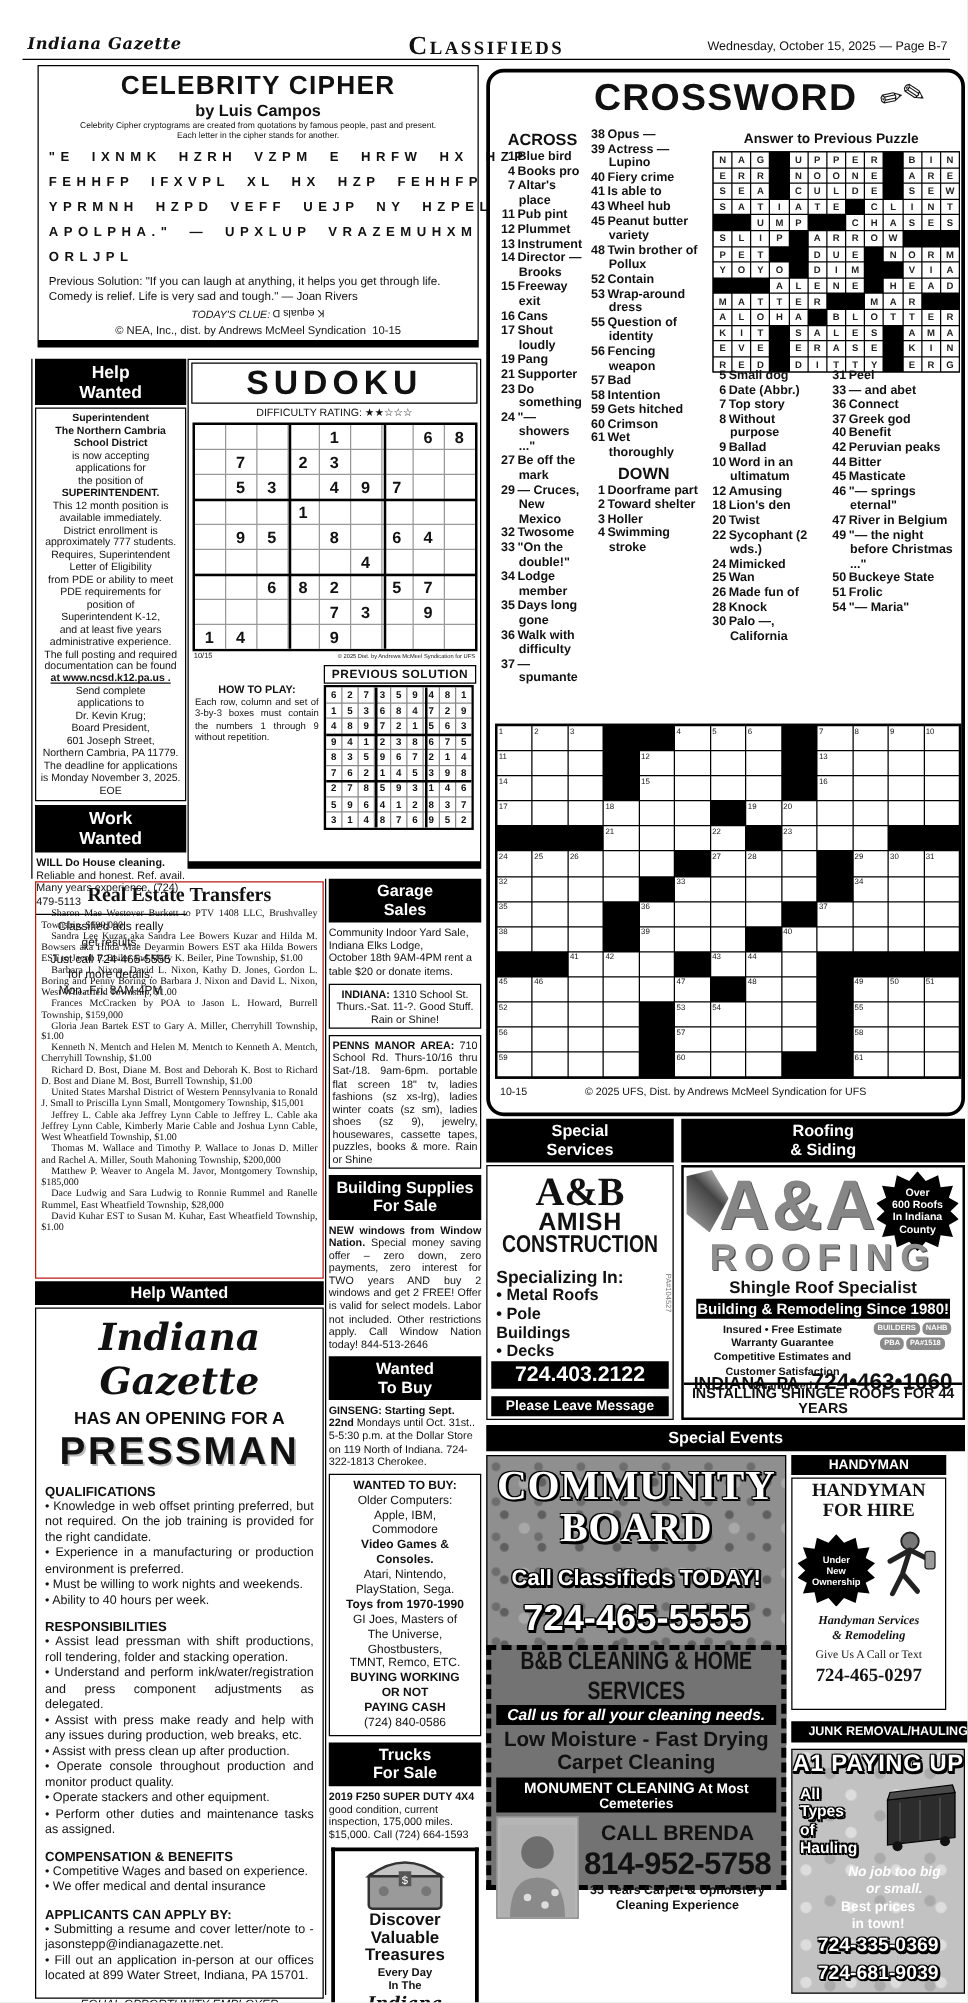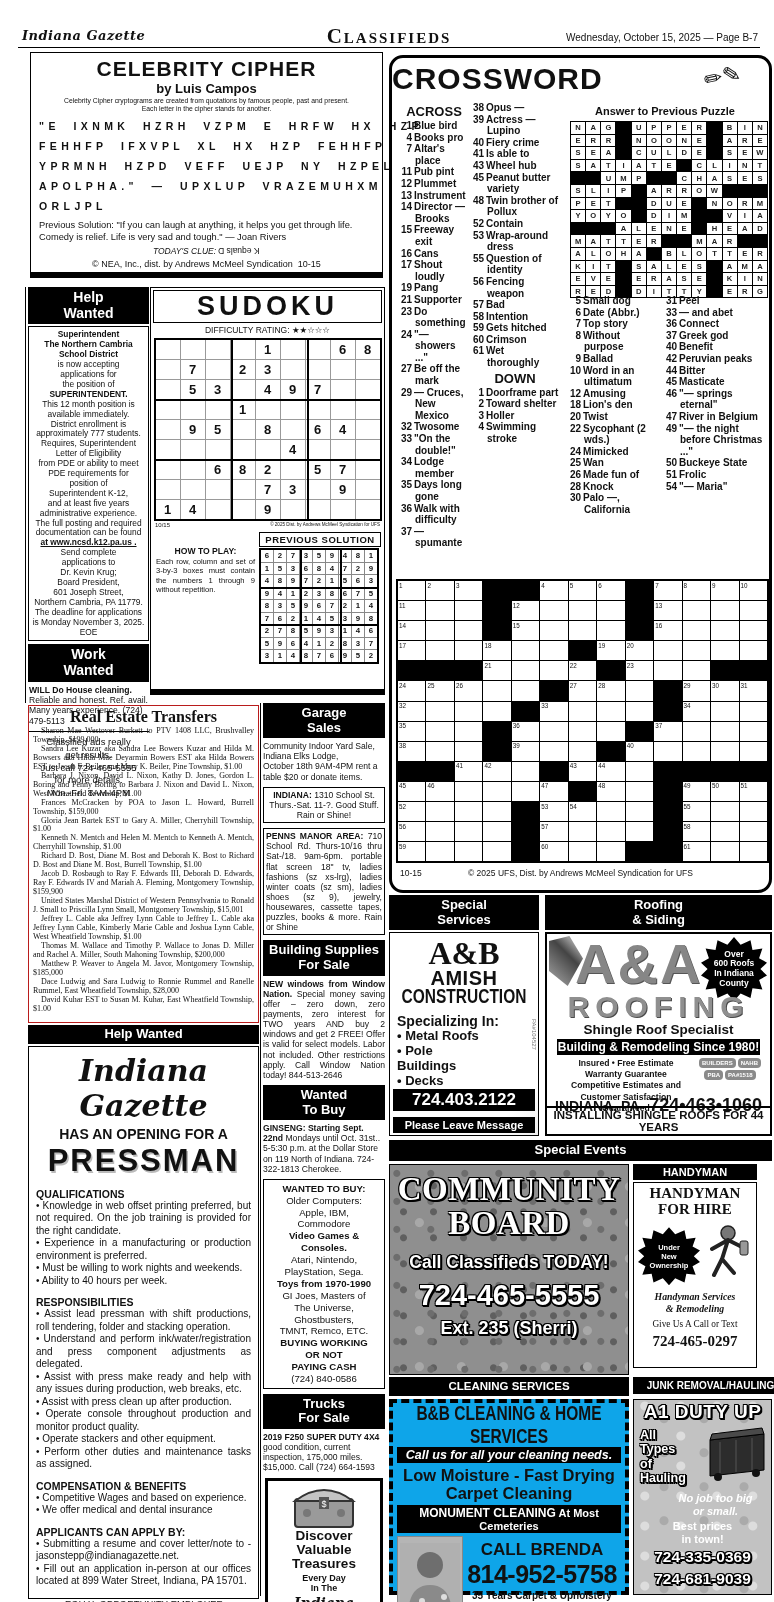--- a/index.html
+++ b/index.html
@@ -112,21 +112,21 @@
                      margin-top:1px; text-shadow:1.5px 1.5px 0 #bbb; }
   .psec { margin-top:9px; }
   .psec h4 { font-size:10.5px; }
   .psec p { font-size:10px; line-height:1.25; text-align:justify; }
   #press-foot { font-size:9.5px; font-style:italic; text-align:center; margin-top:10px;
                 line-height:1.3; }
 
   
   #crossword { left:389px; top:55px; width:383px; height:838px;
                border:3px solid #000; border-radius:14px; }
-  #xw-title { position:absolute; left:0; right:0; top:4px; text-align:left; }
+  #xw-title { position:absolute; left:0; right:0; top:4px; text-align:center; }
   #xw-title .t { font-size:30px; font-weight:900; letter-spacing:1px; }
   #xw-title .pencils { position:absolute; right:28px; top:2px; font-size:22px;
                        transform:rotate(-12deg); }
   .cluecol { position:absolute; top:44px; }
   #cluecol1 { left:7px;  width:70px; }
   #cluecol2 { left:79px; width:88px; }
   #cluecol3 { left:176px; top:237px; width:94px; }
   #cluecol4 { left:272px; top:237px; width:104px; }
   .clue { font-size:10px; font-weight:bold; line-height:1.16; padding-left:16px;
           text-indent:-16px; }
@@ -224,22 +224,22 @@
   #handy-box .sv { position:absolute; left:0; right:0; top:108px; font-family:"Liberation Serif", serif;
                    font-style:italic; font-weight:bold; font-size:9.8px; line-height:1.2; }
   #handy-box .cl { position:absolute; left:0; right:0; top:136px; font-size:9.3px;
                    font-family:"Liberation Serif", serif; }
   #handy-box .ph { position:absolute; left:0; right:0; top:150px; font-size:15px; font-weight:900;
                    font-family:"Liberation Serif", serif; }
 
   
   #clean-bar { left:389px; top:1377px; width:240px; position:absolute; font-size:11.5px; }
   #junk-bar { left:633px; top:1377px; width:155px; position:absolute; font-size:10px; padding:3px 0; }
-  #bnb { left:389px; top:1399px; width:240px; height:196px; position:absolute;
-         border:4px dashed #000; background:#0ea5e9; padding:2px 4px; text-align:center; }
+  #bnb { left:389px; top:1316px; width:240px; height:196px; position:absolute;
+         border:4px dashed #000; background:#737373; padding:2px 4px; text-align:center; }
   #bnb .t { font-size:15.5px; font-weight:900; transform:scaleY(1.3); margin-top:2px; }
   #bnb .tag { background:#000; color:#fff; font-style:italic; font-weight:bold;
               font-size:12.5px; margin-top:4px; padding:1px 0; }
   #bnb .main { font-size:16.5px; font-weight:900; line-height:1.1; margin-top:3px; }
   #bnb .mon { background:#000; color:#fff; font-weight:900; font-size:11px; margin-top:3px;
               padding:1px 0; }
   #bnb .row { display:flex; margin-top:3px; text-align:left; }
   #bnb .photo { width:66px; height:82px; background:#b5b5b5; flex:none;
                 display:flex; align-items:flex-end; justify-content:center; overflow:hidden;
                 border:1px solid #888; }
@@ -552,21 +552,20 @@
   <section id="realestate" class="abs">
     <h2>Real Estate Transfers</h2>
     <div id="relist">
         <p class="re">Sharon Mae Westover Burkett to PTV 1408 LLC, Brushvalley Township, $199,000</p>
         <p class="re">Sandra Lee Kuzar aka Sandra Lee Bowers Kuzar and Hilda M. Bowsers aka Hilda Mae Deyarmin Bowers EST aka Hilda Bowers EST to Jacob F. Beiler and Mary K. Beiler, Pine Township, $1.00</p>
         <p class="re">Barbara J. Nixon, David L. Nixon, Kathy D. Jones, Gordon L. Boring and Penny Boring to Barbara J. Nixon and David L. Nixon, West Wheatfield Township, $1.00</p>
         <p class="re">Frances McCracken by POA to Jason L. Howard, Burrell Township, $159,000</p>
         <p class="re">Gloria Jean Bartek EST to Gary A. Miller, Cherryhill Township, $1.00</p>
         <p class="re">Kenneth N. Mentch and Helen M. Mentch to Kenneth A. Mentch, Cherryhill Township, $1.00</p>
         <p class="re">Richard D. Bost, Diane M. Bost and Deborah K. Bost to Richard D. Bost and Diane M. Bost, Burrell Township, $1.00</p>
-        <p class="re">Jacob D. Rosbaugh to Ray F. Edwards III, Deborah D. Edwards, Ray F. Edwards IV and Mariah A. Fleming, Montgomery Township, $159,900</p>
         <p class="re">United States Marshal District of Western Pennsylvania to Ronald J. Small to Priscilla Lynn Small, Montgomery Township, $15,001</p>
         <p class="re">Jeffrey L. Cable aka Jeffrey Lynn Cable to Jeffrey L. Cable aka Jeffrey Lynn Cable, Kimberly Marie Cable and Joshua Lynn Cable, West Wheatfield Township, $1.00</p>
         <p class="re">Thomas M. Wallace and Timothy P. Wallace to Jonas D. Miller and Rachel A. Miller, South Mahoning Township, $200,000</p>
         <p class="re">Matthew P. Weaver to Angela M. Javor, Montgomery Township, $185,000</p>
         <p class="re">Dace Ludwig and Sara Ludwig to Ronnie Rummel and Ranelle Rummel, East Wheatfield Township, $28,000</p>
         <p class="re">David Kuhar EST to Susan M. Kuhar, East Wheatfield Township, $1.00</p>
       </div>
   </section>
 
   <section id="midcol" class="abs">
@@ -1376,21 +1375,21 @@
       </div>
       <div class="rcol">
         <div class="cb">CALL BRENDA</div>
         <div class="pph">814-952-5758</div>
         <div class="exp pre">35 Years Carpet &amp; Upholstery
 Cleaning Experience</div>
       </div>
     </div>
   </section>
   <section id="a1">
-    <div class="t outline">A1 DUTY UP</div>
+    <div class="t outline">A1 PAYING UP</div>
     <div class="types outline pre">All
 Types
 of
 Hauling</div>
     <svg width="62" height="56" viewBox="0 0 62 56" style="position:absolute; right:3px; top:26px">
       <path d="M4 14 L58 8 L58 44 L4 50 Z" fill="#2c2c2c" stroke="#000"></path>
       <path d="M4 14 L58 8 L56 2 L6 8 Z" fill="#4a4a4a" stroke="#000"></path>
       <line x1="14" y1="16" x2="14" y2="47" stroke="#555"></line>
         <line x1="30" y1="14" x2="30" y2="46" stroke="#555"></line>
         <line x1="46" y1="12" x2="46" y2="44" stroke="#555"></line>

